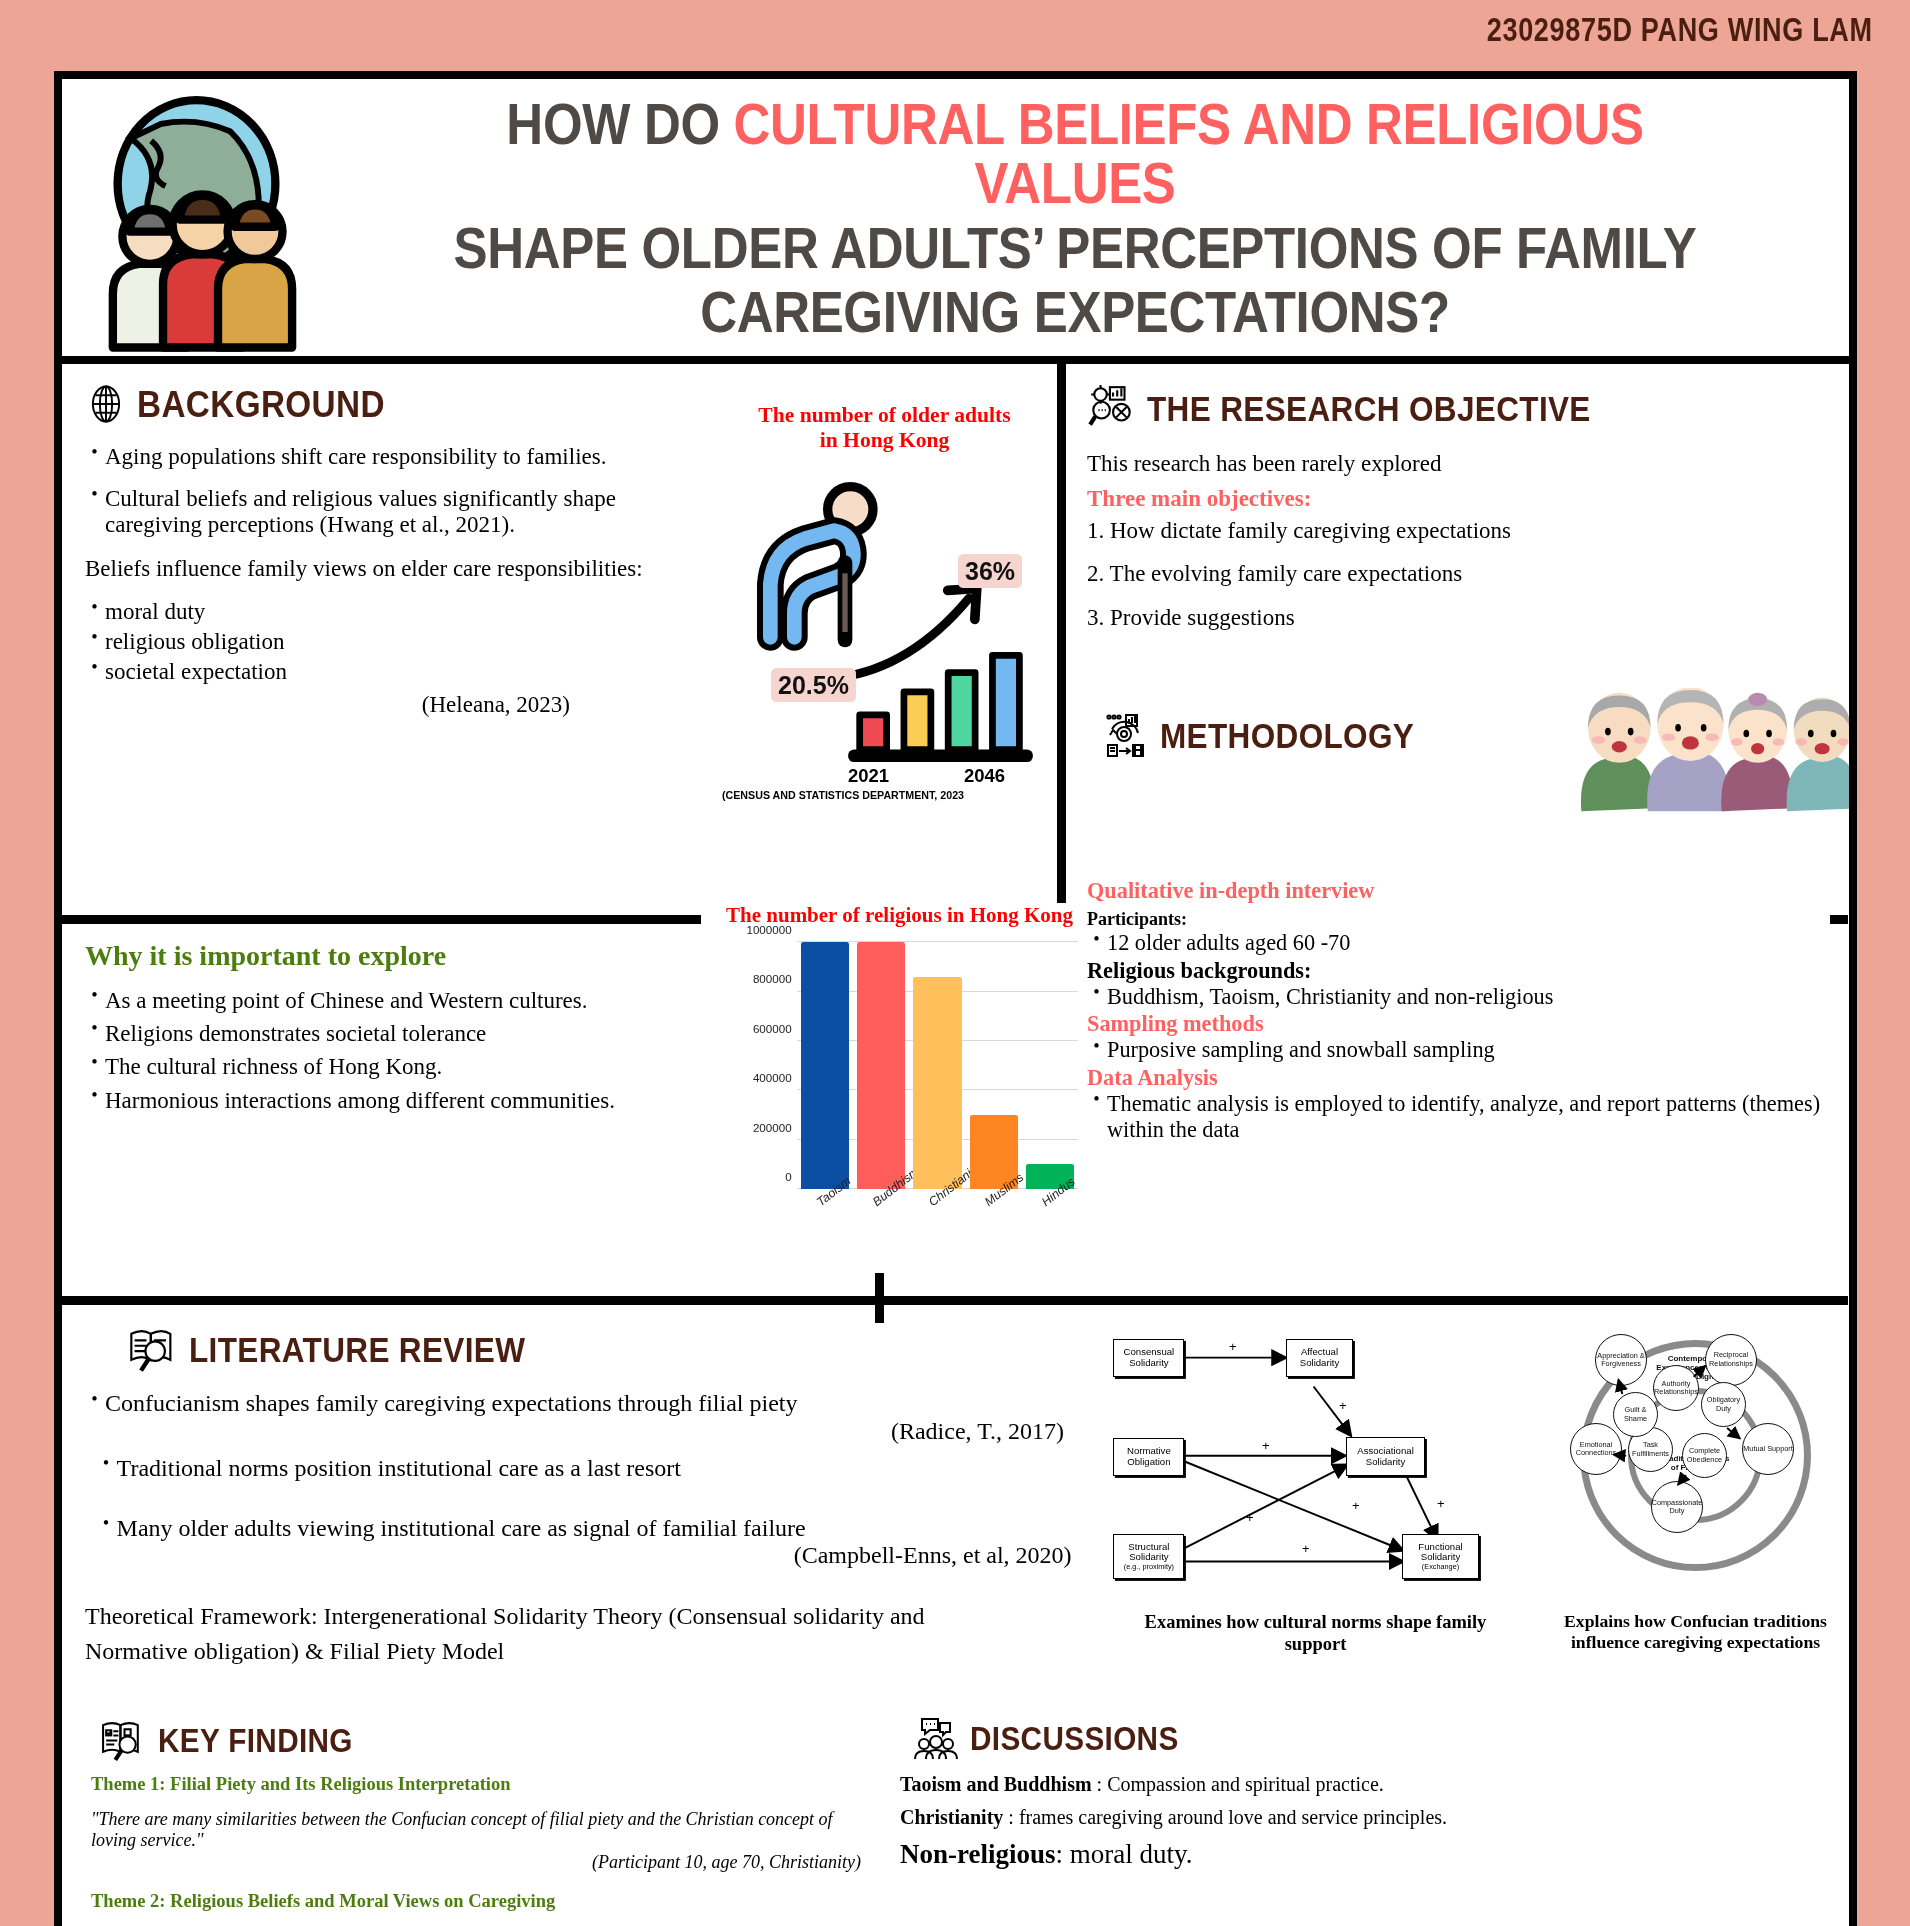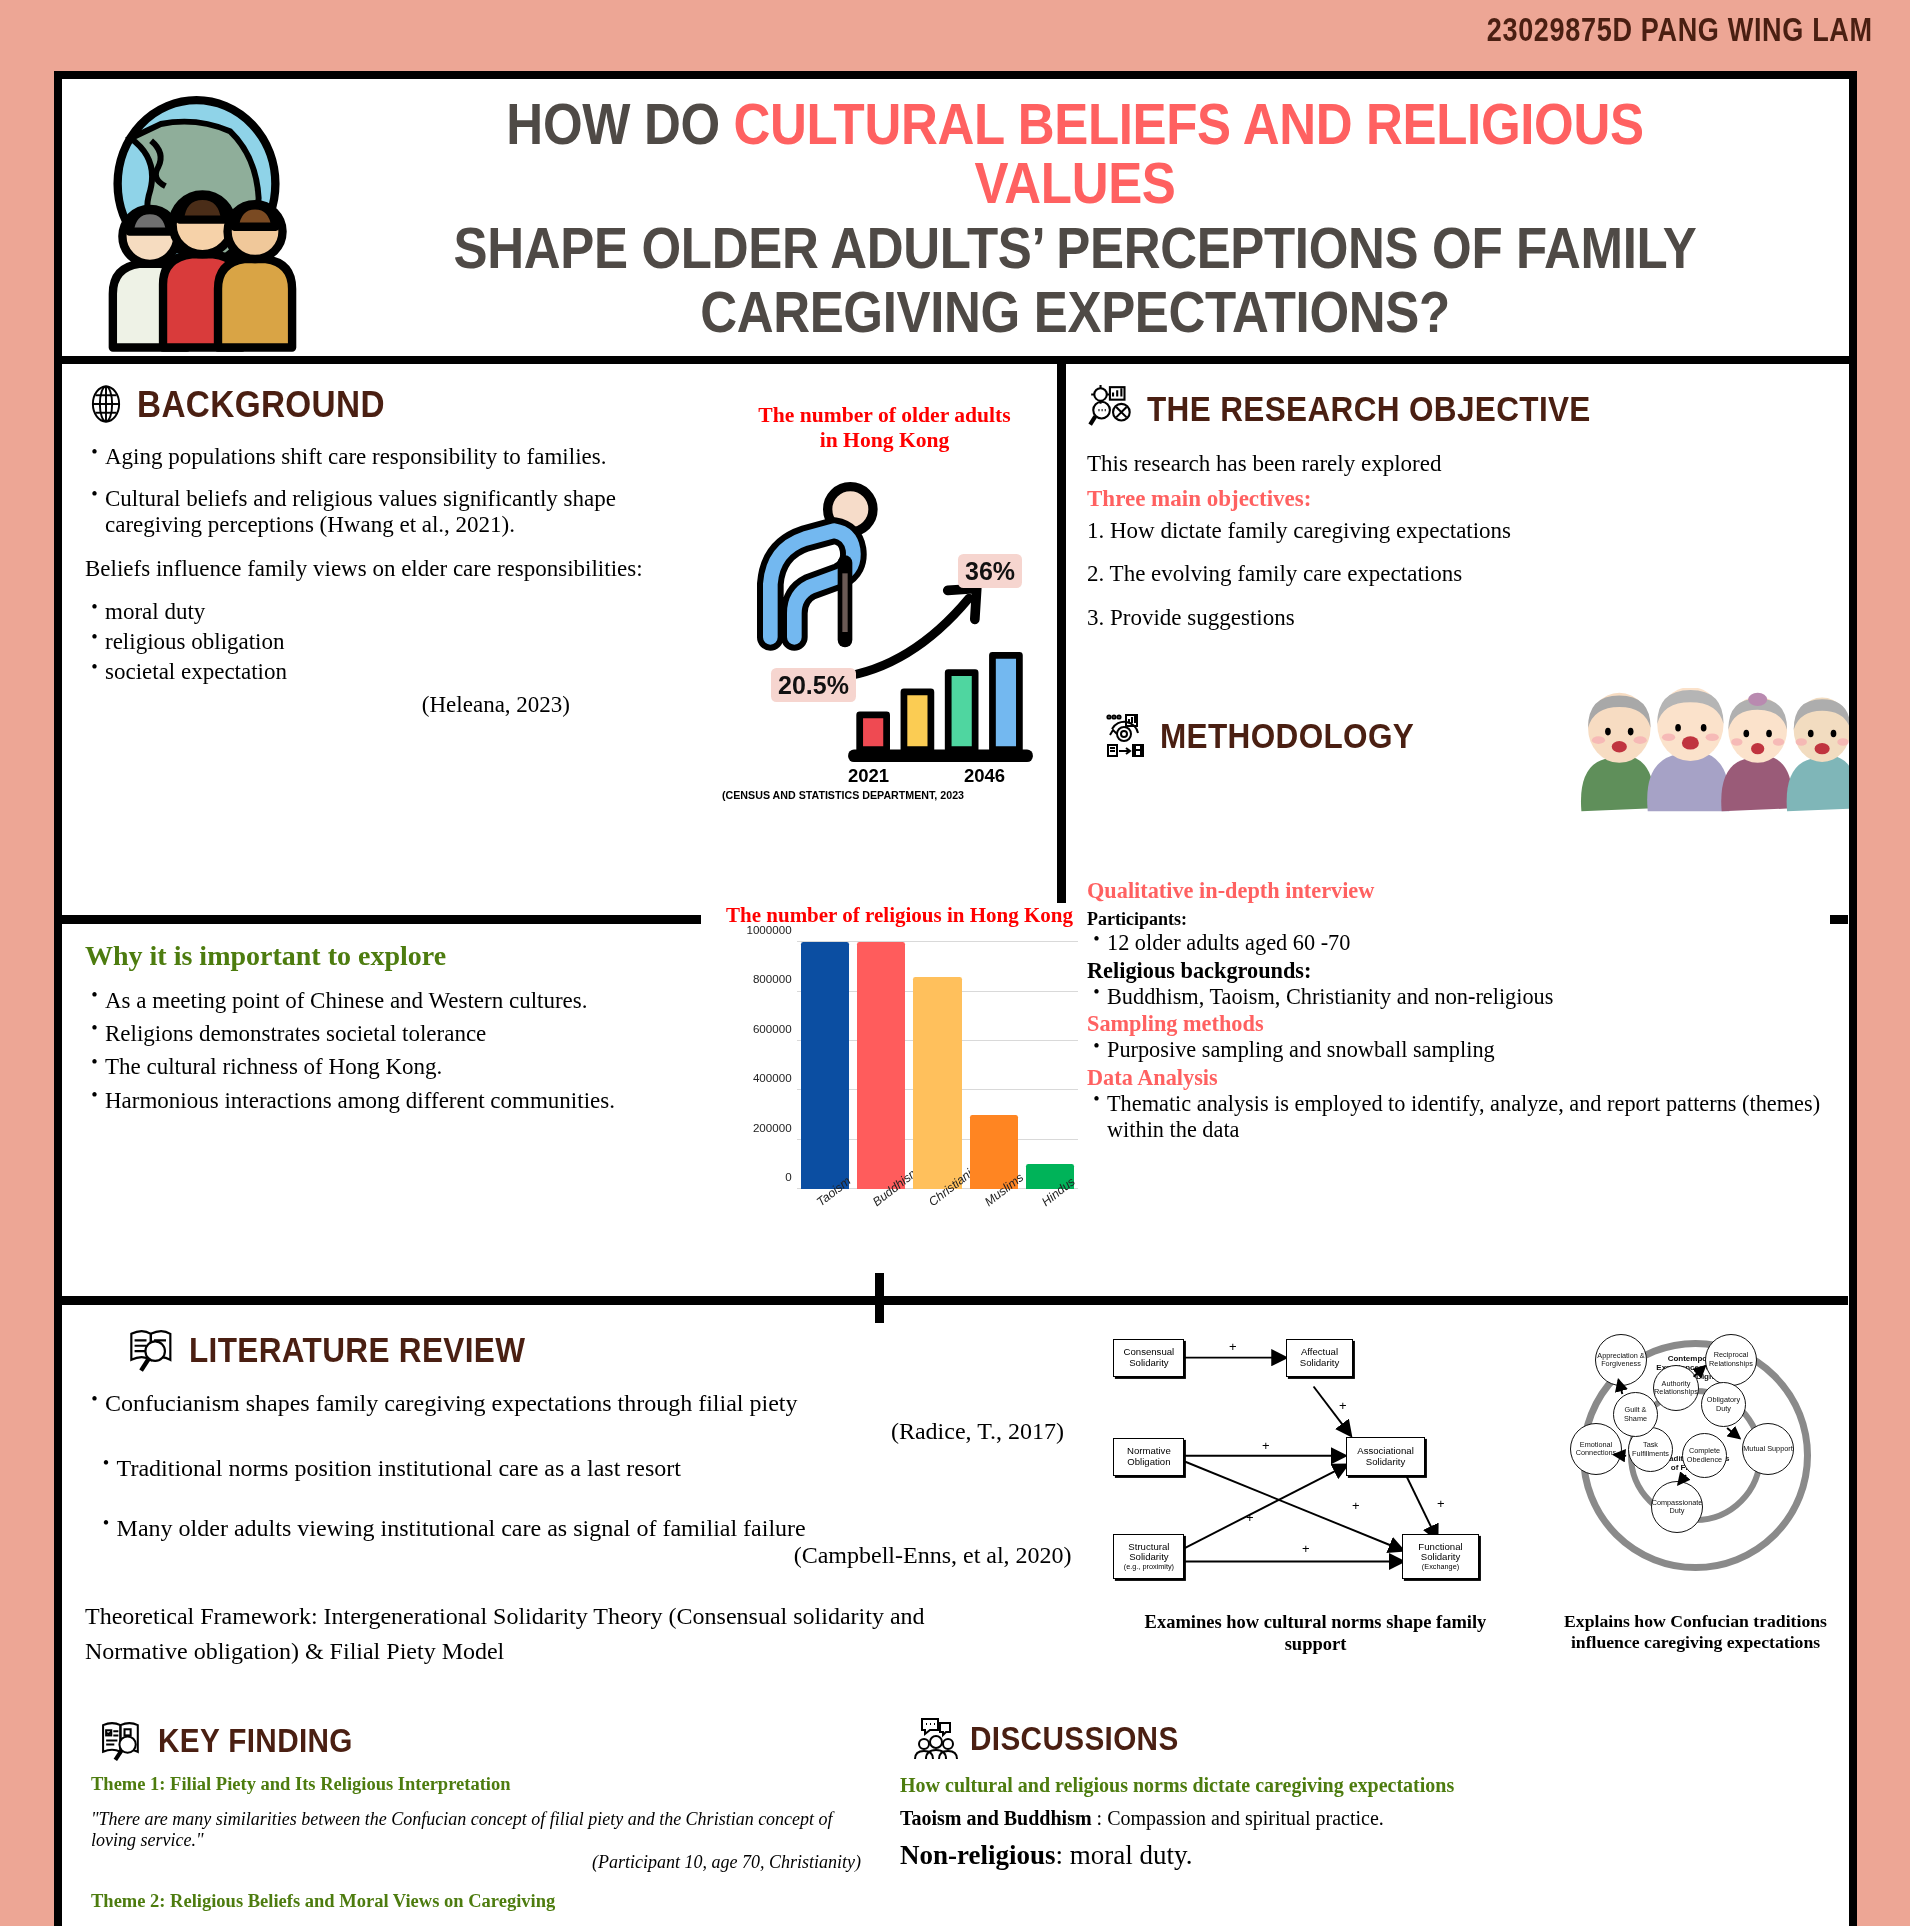--- a/index.html
+++ b/index.html
@@ -602,24 +602,26 @@
             <circle cx="24" cy="28" r="6"></circle>
             <circle cx="36" cy="30" r="5"></circle>
           <path d="M3 45q0-8 9-8t9 8"></path>
             <path d="M14 45q0-9 10-9t10 9"></path>
             <path d="M27 45q0-8 9-8t9 8"></path>
         </svg>
       </span>
       <span class="sec-title" style="font-size:33px;">DISCUSSIONS</span>
     </div>
 
-    <div class="red bold" style="margin-top:10.8px; font-size:20px;">How cultural and religious norms dictate caregiving expectations</div>
     <div class="body-txt" style="margin-top:10px; font-size:20px;">
       <span class="bold">Taoism and Buddhism</span><span> : Compassion and spiritual practice.</span>
     </div>
+    <div class="body-txt" style="margin-top:10px; font-size:20px;">
+      <span class="bold">Christianity</span><span> : frames caregiving around love and service principles.</span>
+    </div>
     <div class="body-txt" style="margin-top:10px; font-size:27px;">
       <span class="bold">Non-religious</span><span>: moral duty.</span>
     </div>
 
   </div>
 
 </div>
 
 
 </body></html>

